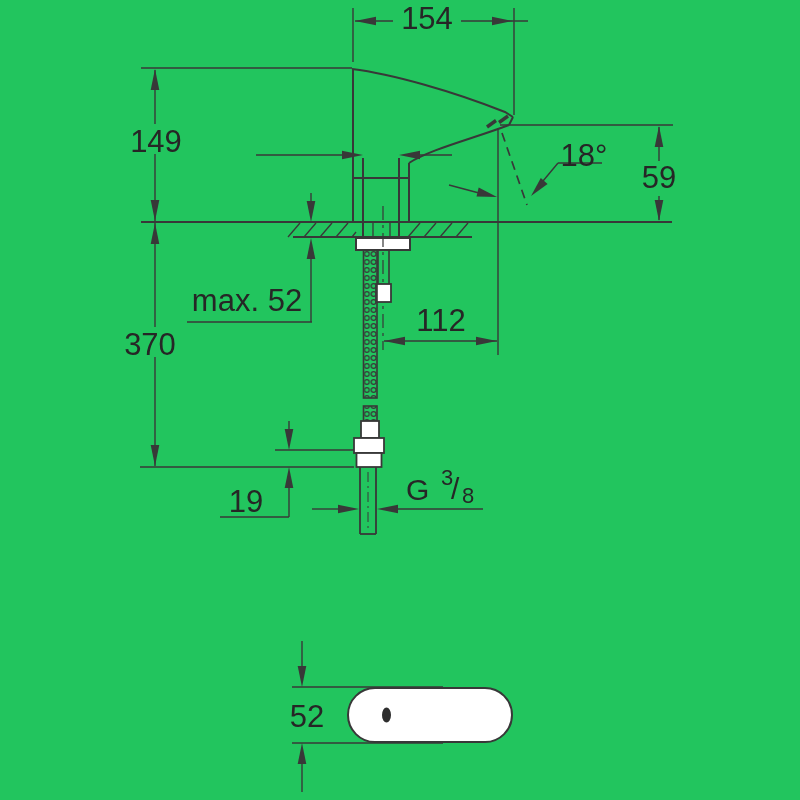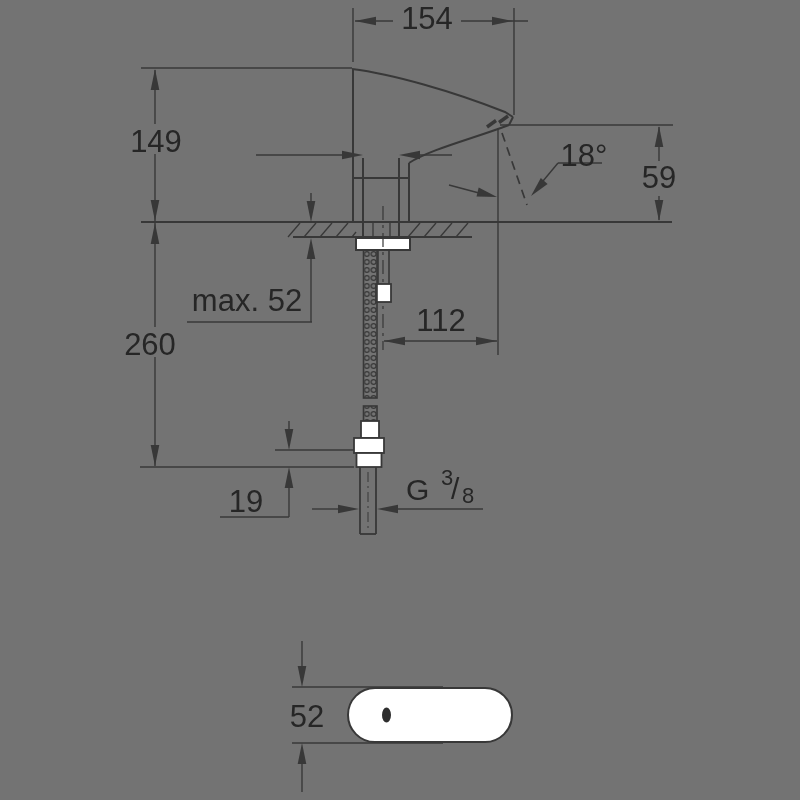--- a/index.html
+++ b/index.html
@@ -1,16 +1,16 @@
 <!DOCTYPE html>
 <html><head>
 <meta charset="utf-8">
 <style>
   html,body{margin:0;padding:0;background:#ffffff;}
-  #canvas{position:relative;width:800px;height:800px;background:#737373;overflow:hidden;
+  #canvas{position:relative;width:800px;height:800px;background:#22c55e;overflow:hidden;
           font-family:"Liberation Sans",sans-serif;}
   svg{position:absolute;left:0;top:0;}
   .lbl{position:absolute;text-align:center;font:31px/1.05 "Liberation Sans",sans-serif;
        color:#262626;white-space:nowrap;}
   .lbl-sm{position:absolute;font:22px/1 "Liberation Sans",sans-serif;color:#262626;white-space:nowrap;}
   .lbl-md{position:absolute;font:30px/1 "Liberation Sans",sans-serif;color:#262626;white-space:nowrap;}
 </style>
 </head>
 <body>
 
@@ -152,21 +152,21 @@
     <rect x="348" y="688" width="164" height="54" rx="27" fill="#ffffff" stroke="#383838" stroke-width="2"></rect>
     <ellipse cx="386.5" cy="715" rx="4.5" ry="7.5" fill="#2e2e2e"></ellipse>
   </g>
 </svg>
 
 <div class="lbl" style="left:395px;top:3px;width:64px;">154</div>
 <div class="lbl" style="left:124px;top:126px;width:64px;">149</div>
 <div class="lbl" style="left:550px;top:133px;width:68px;margin-top:7px;">18°</div>
 <div class="lbl" style="left:627px;top:162px;width:64px;">59</div>
 <div class="lbl" style="left:181px;top:285px;width:132px;">max. 52</div>
-<div class="lbl" style="left:118px;top:329px;width:64px;">260</div>
+<div class="lbl" style="left:118px;top:329px;width:64px;">370</div>
 <div class="lbl" style="left:409px;top:305px;width:64px;">112</div>
 <div class="lbl" style="left:214px;top:486px;width:64px;">19</div>
 <div class="lbl" style="left:275px;top:701px;width:64px;">52</div>
 
 <div>
   <span class="lbl-md" style="left:406px;top:475px;">G</span>
   <span class="lbl-sm" style="left:441px;top:467px;">3</span>
   <span class="lbl-md" style="left:451px;top:474px;">/</span>
   <span class="lbl-sm" style="left:462px;top:485px;">8</span>
 </div>

